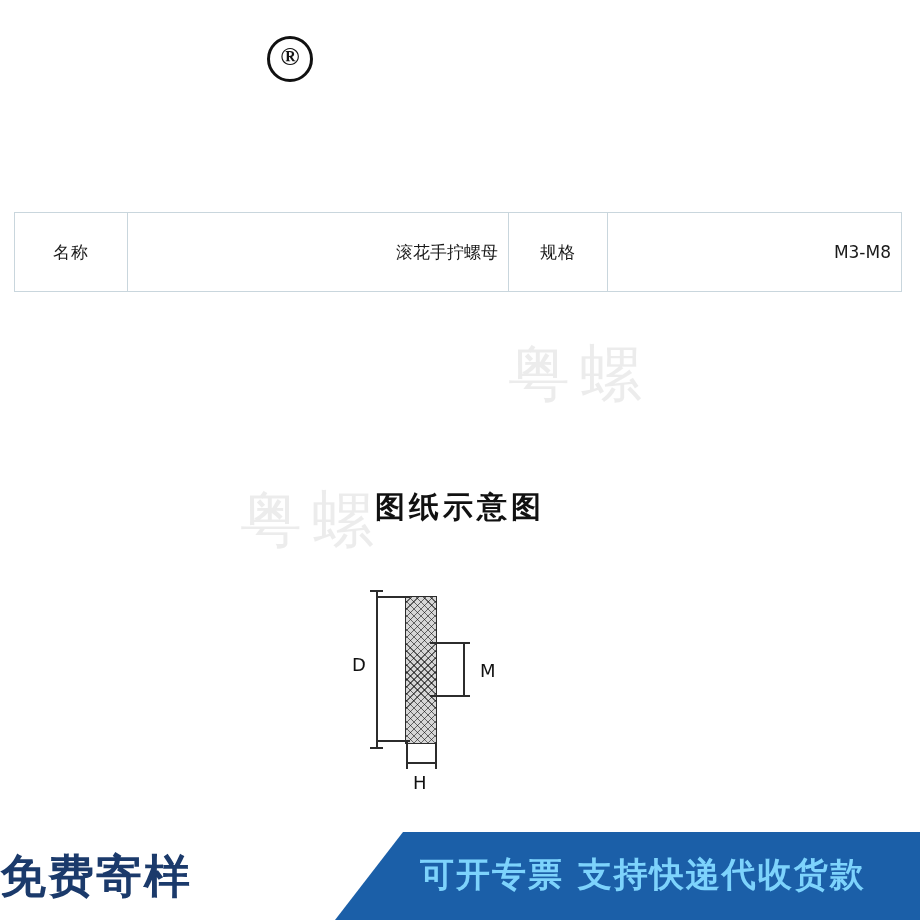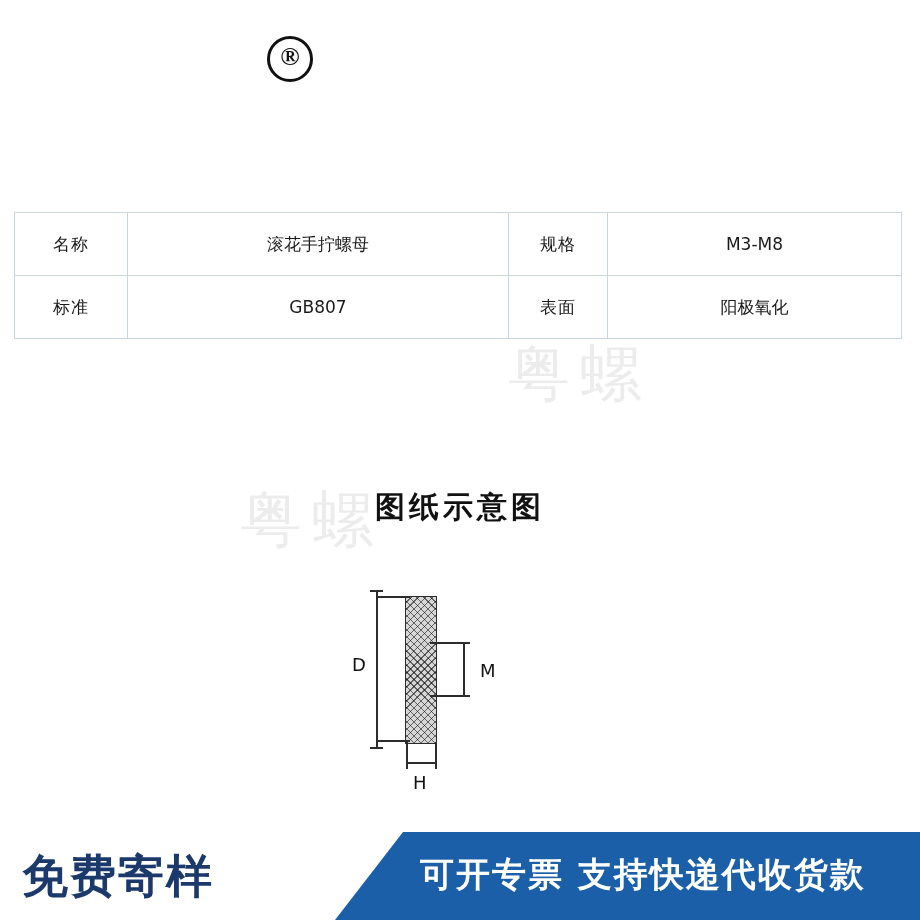--- a/index.html
+++ b/index.html
@@ -59,31 +59,31 @@
     width: 888px;
     border-collapse: collapse;
     table-layout: fixed;
   }
   .spec-table td {
     border: 1px solid #c9d6dd;
     height: 46px;
     font-size: 17px;
     color: #1a1a1a;
     font-family: "DejaVu Sans", sans-serif;
-    padding: 8px 10px;
+    padding: 16px 10px;
     vertical-align: middle;
     background: transparent;
   }
   .cell-label {
     text-align: center;
     width: 92px;
     letter-spacing: 1px;
   }
   .cell-value {
-    text-align: center;
+    text-align: right;
     padding-left: 18px;
   }
   .col-v1 { width: 360px; }
   .col-l2 { width: 78px; margin-top: 40px; }
 
   
   .watermark {
     position: absolute;
     font-family: "DejaVu Sans", sans-serif;
     font-weight: normal;
@@ -198,40 +198,39 @@
     background: #ffffff;
     display: flex;
     align-items: center;
   }
   .footer-left-text {
     font-family: "DejaVu Sans", sans-serif;
     font-weight: bold;
     font-size: 46px;
     color: #1b3a6b;
     letter-spacing: 2px;
-    padding-left: 22px;
     line-height: 1;
   }
   .footer-right {
     position: absolute;
     left: 335px;
     top: 0;
     width: 585px;
     height: 88px;
     background: #1b5fa8;
     clip-path: polygon(68px 0, 585px 0, 585px 88px, 0px 88px);
   }
   .footer-right-text {
     position: absolute;
     left: 85px;
     top: 20px;
     font-family: "DejaVu Sans", sans-serif;
     font-weight: bold;
     font-size: 34px;
-    color: #ffffff;
+    color: #7dd3fc;
     letter-spacing: 2px;
     white-space: nowrap;
   }
 </style>
 </head>
 <body>
 
 <div class="logo-block">
   <div class="logo-reg">®</div>
 </div>
@@ -240,26 +239,20 @@
 <div class="watermark wm-2">粤螺</div>
 
 <table class="spec-table">
   <tbody>
       <tr>
     <td class="cell-label">名称</td>
     <td class="cell-value col-v1">滚花手拧螺母</td>
     <td class="cell-label col-l2">规格</td>
     <td class="cell-value">M3-M8</td>
   </tr>
-  <tr>
-    <td class="cell-label">标准</td>
-    <td class="cell-value col-v1">GB807</td>
-    <td class="cell-label col-l2">表面</td>
-    <td class="cell-value">阳极氧化</td>
-  </tr>
 </tbody>
   </table>
 
 <div class="drawing-title">图纸示意图</div>
 
 <div class="drawing-area">
   <div class="part-body"></div>
 
   <div class="dim-line v-line d-vline"></div>
   <div class="dim-line h-line d-tick-top"></div>

